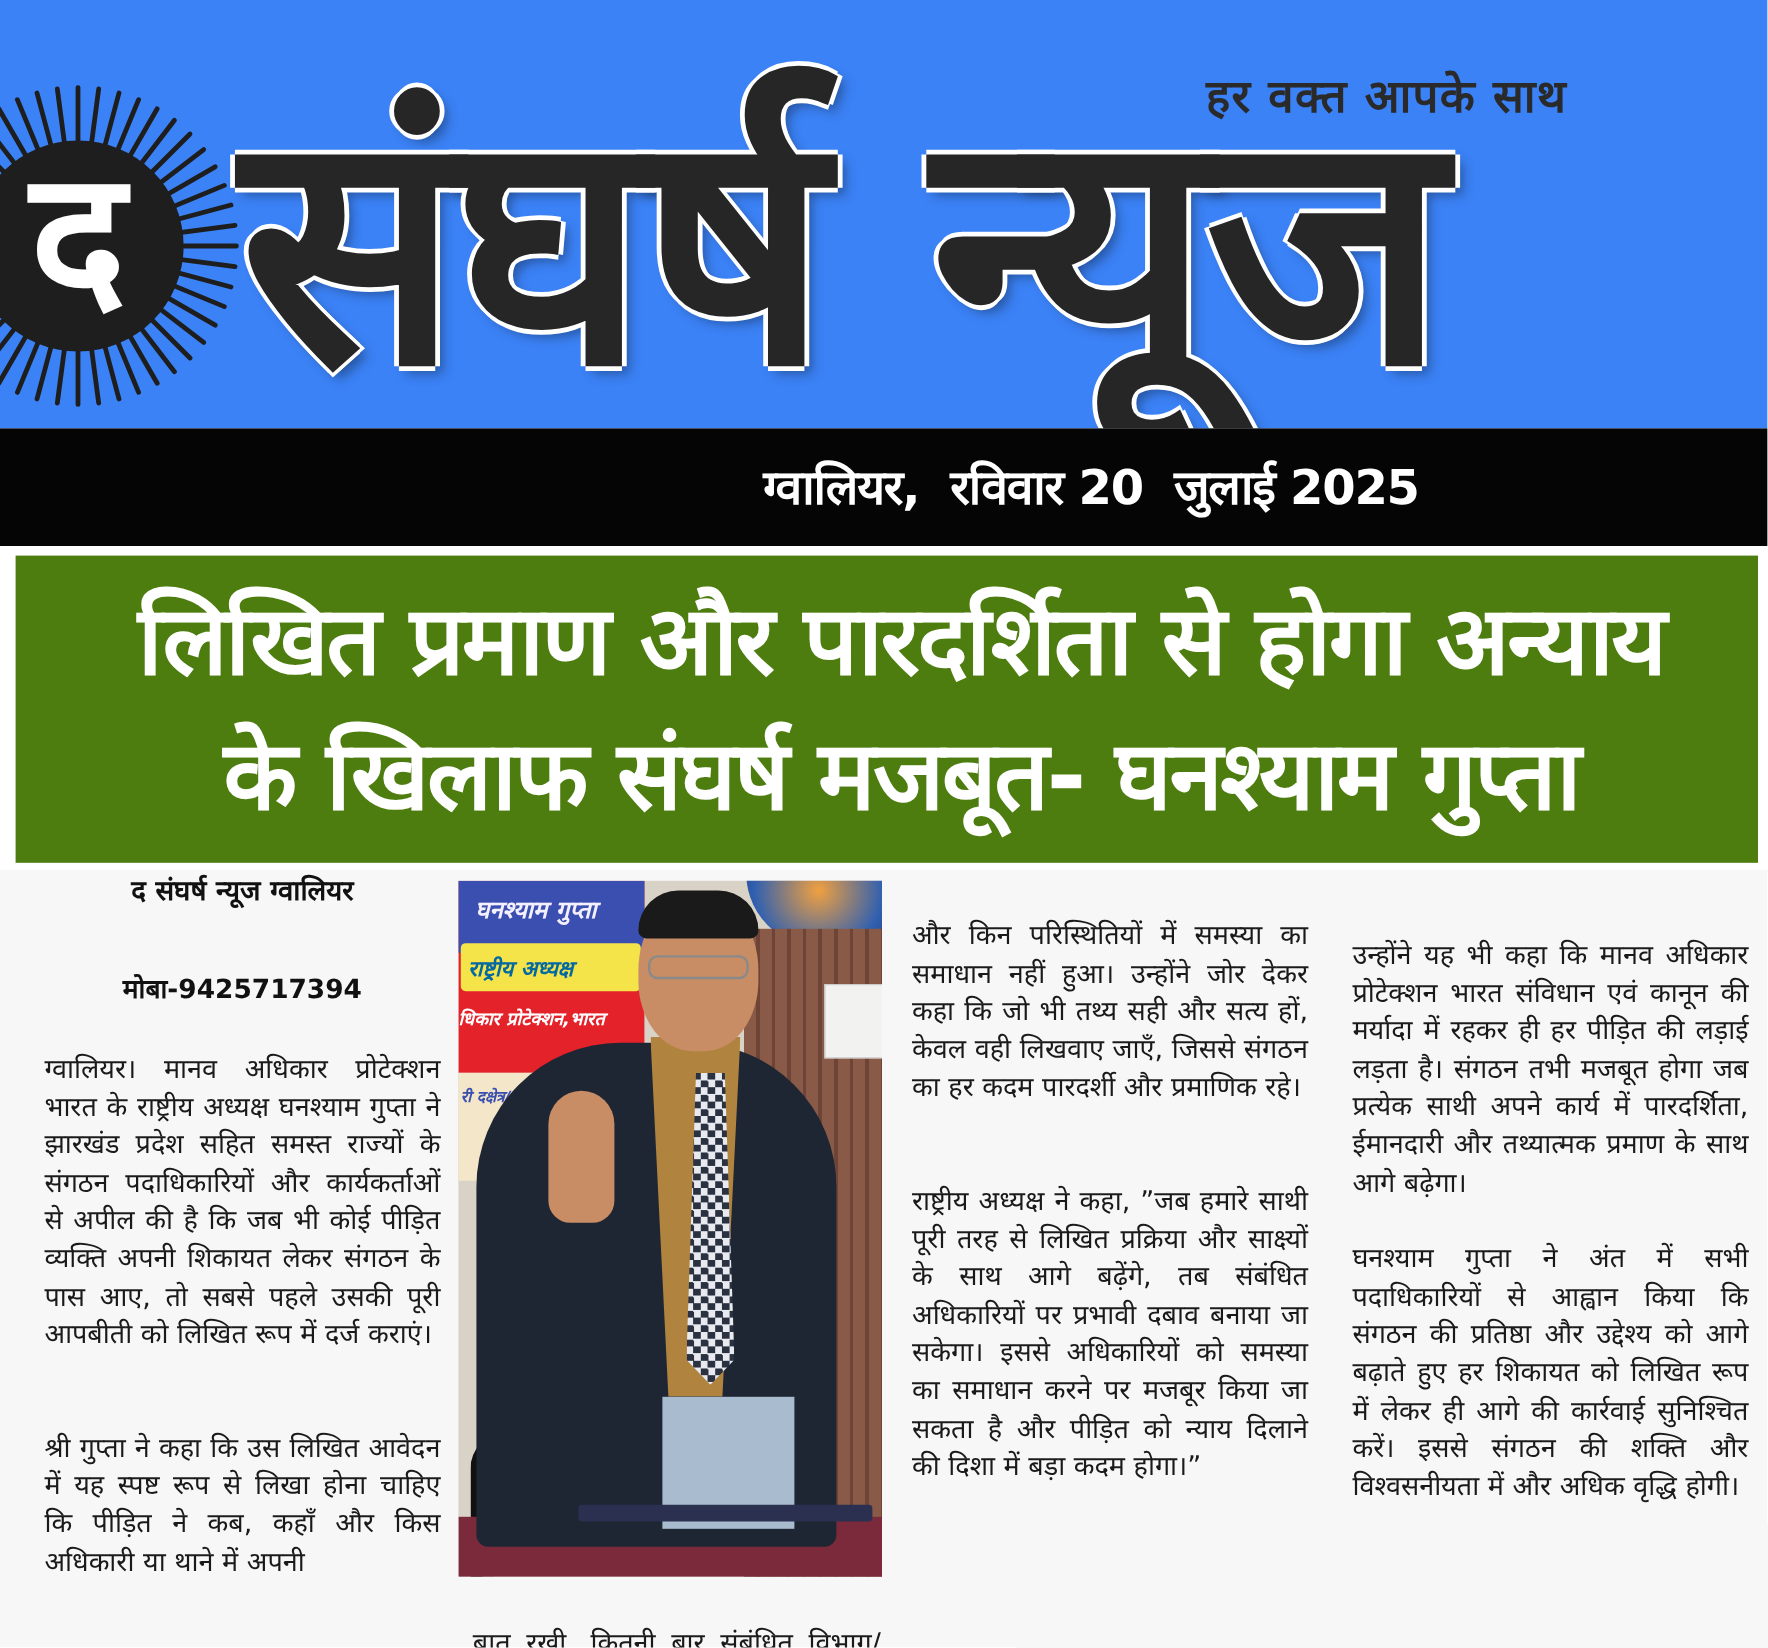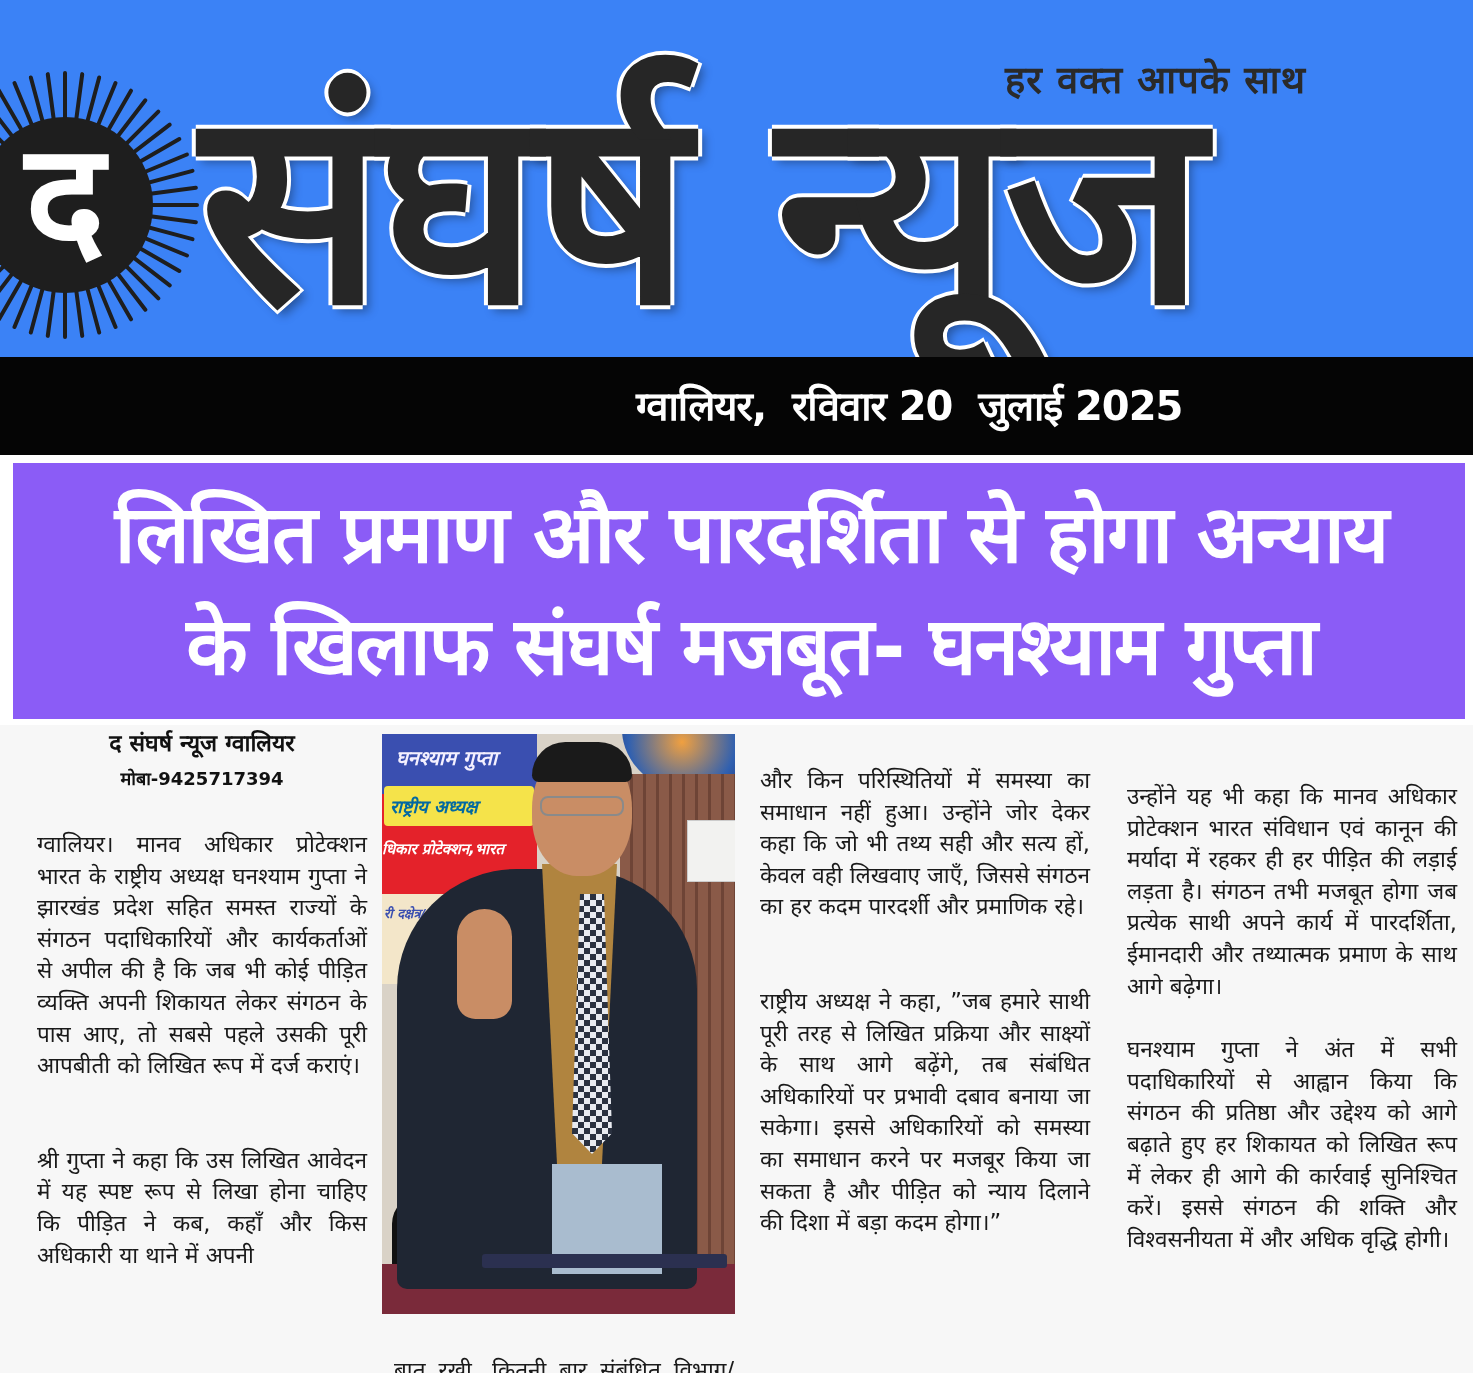--- a/index.html
+++ b/index.html
@@ -12,33 +12,33 @@
     .burst { position: absolute; left: -70px; top: 70px; width: 270px; height: 270px; }
     .logo-da { position: absolute; left: 0px; top: 128px; width: 130px; height: 140px; font-family: "DejaVu Sans", sans-serif; font-weight: bold; font-size: 150px; line-height: 140px; color: #ffffff; text-align: center; }
     .logo-title { position: absolute; left: 200px; top: 58px; font-family: "DejaVu Sans", sans-serif; font-weight: bold; font-size: 270px; line-height: 300px; color: #262626; letter-spacing: -4px; white-space: nowrap;
       text-shadow: 0 0 0 #fff, 4px 0 0 #fff, -4px 0 0 #fff, 0 4px 0 #fff, 0 -4px 0 #fff, 6px 6px 10px rgba(0,0,0,0.35); }
 
     
     .datebar { position: absolute; left: 0; top: 357px; width: 1473px; height: 98px; background: #050505; padding-left: 36px; }
     .dateline { position: absolute; left: 636px; top: 20px; font-family: "DejaVu Sans", sans-serif; font-weight: bold; font-size: 40px; color: #ffffff; letter-spacing: -1px; white-space: pre; }
 
     
-    .headline-box { position: absolute; left: 13px; top: 463px; width: 1452px; height: 256px; background: #8b5cf6; display: flex; flex-direction: column; align-items: center; justify-content: center; padding-left: 24px; }
+    .headline-box { position: absolute; left: 13px; top: 463px; width: 1452px; height: 256px; background: #4d7c0f; display: flex; flex-direction: column; align-items: center; justify-content: center; padding-left: 24px; }
     .headline-line { font-family: "DejaVu Sans", sans-serif; font-weight: bold; font-size: 80px; line-height: 112px; color: #ffffff; white-space: nowrap; letter-spacing: -2px; }
 
     
     .content { position: absolute; left: 0; top: 725px; width: 1473px; height: 648px; background: #f7f7f7; }
     .col { position: absolute; top: 0; }
     .col-1 { left: 37px; width: 330px; }
     .col-3 { left: 760px; width: 330px; top: 8px; }
     .col-4 { left: 1127px; width: 330px; top: 24px; }
     .col-2 { left: 382px; width: 353px; }
 
     .byline { text-align: center; font-family: "DejaVu Sans", sans-serif; font-weight: bold; font-size: 23px; line-height: 36px; color: #111; }
-    .byline.phone { font-size: 18px; }
+    .byline.phone { font-size: 22px; margin-top: 47px; }
     .para { font-family: "DejaVu Sans", sans-serif; font-size: 22.5px; line-height: 31.6px; color: #1a1a1a; text-align: justify; text-align-last: left; margin-top: 32px; }
     .gap { height: 31px; }
 
     
     .photo { position: absolute; left: 0; top: 9px; width: 353px; height: 580px; overflow: hidden; background: #d9d2c7; font-style: italic; }
     .photo-caption-text { position: absolute; left: 12px; top: 598px; width: 340px; }
 
     
     .banner { position: absolute; left: 0; top: 0; width: 155px; height: 160px; background: #e4222a; }
     .banner-blue { position: absolute; left: 0; top: 0; width: 155px; height: 60px; background: #3a4fb0; }

